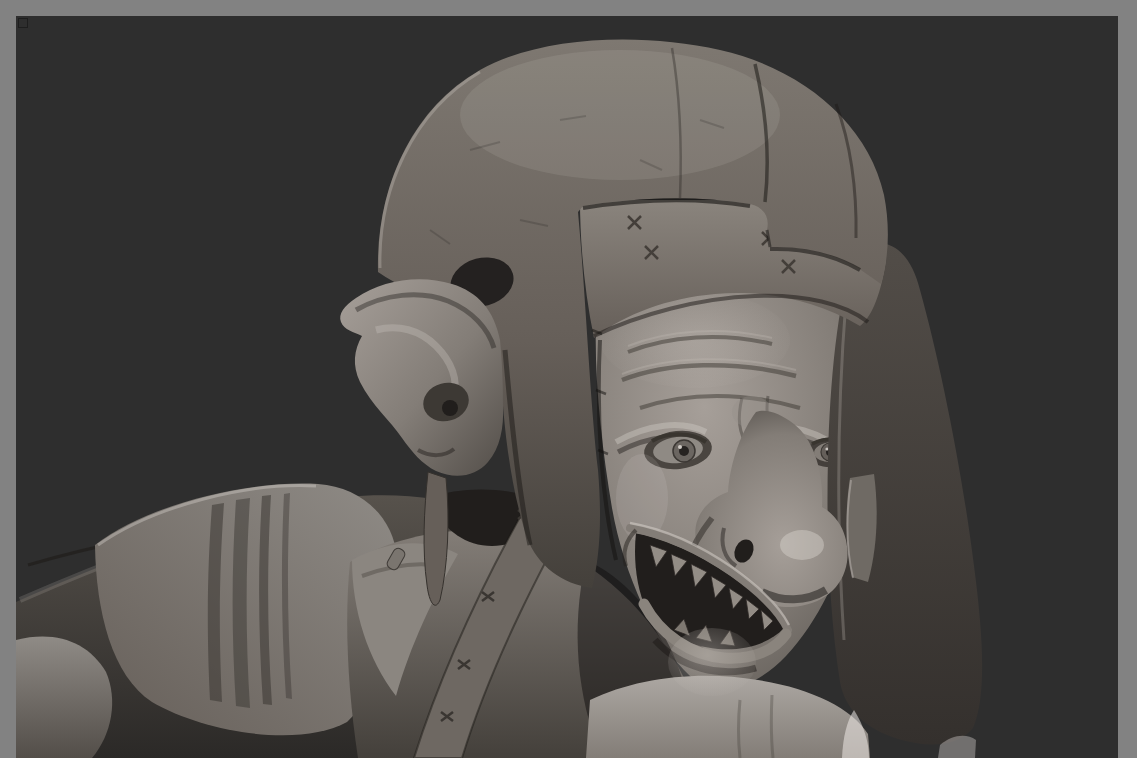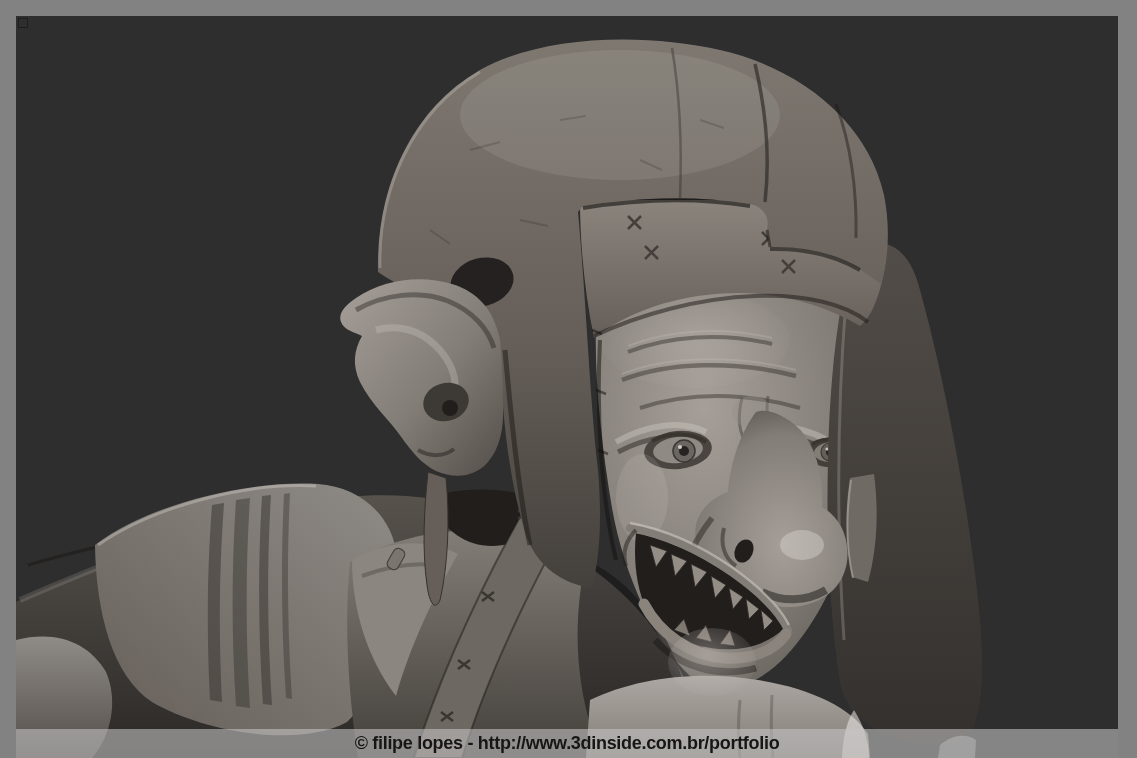--- a/index.html
+++ b/index.html
@@ -261,17 +261,14 @@
 
     <ellipse cx="712" cy="662" rx="44" ry="34" fill="url(#gChin)"></ellipse>
   </svg>
 
   <div class="frame frame-left" style="background: rgb(130, 130, 130);"></div>
   <div class="frame frame-top" style="background: rgb(130, 130, 130);"></div>
   <div class="frame frame-right" style="background: rgb(130, 130, 130);"></div>
 
   <div class="corner-marker"></div>
 
-  <div class="wm-bar" style="background: rgba(196, 196, 196, 0.58);">
-    <span class="wm-text" style="color: rgb(22, 22, 22);">© filipe lopes - http://www.3dinside.com.br/portfolio</span>
-  </div>
 
 </div>
 
 </body></html>

